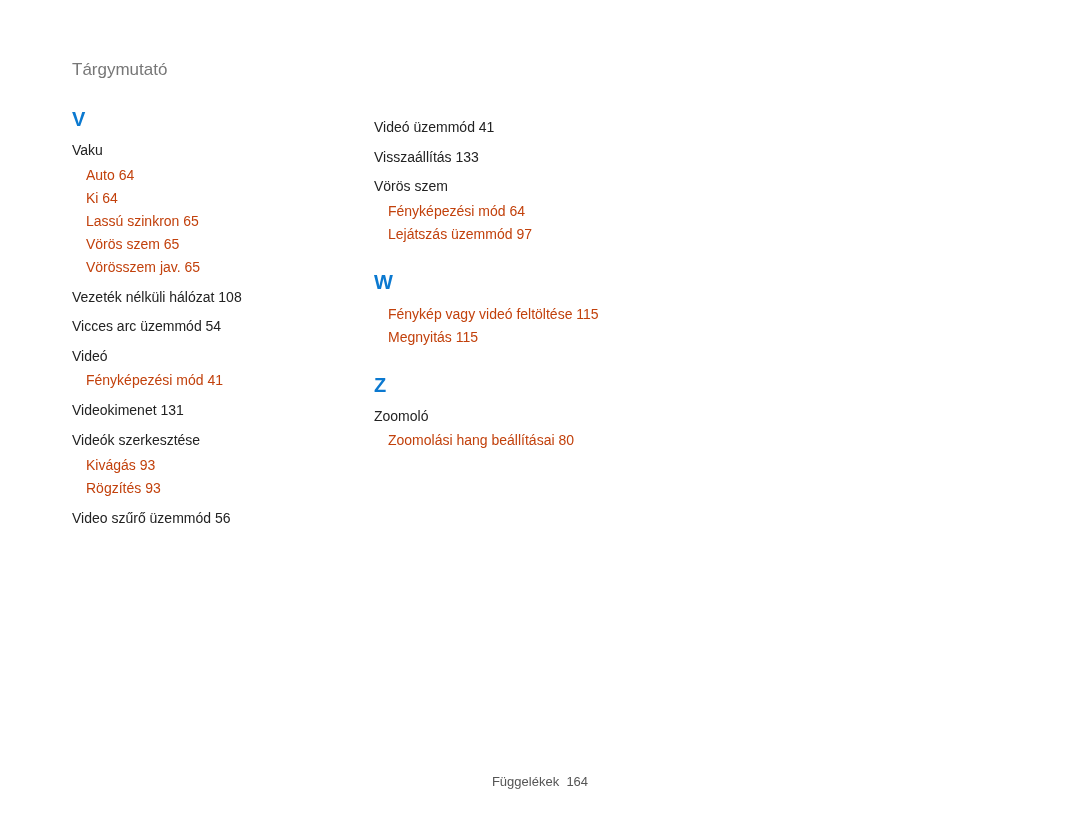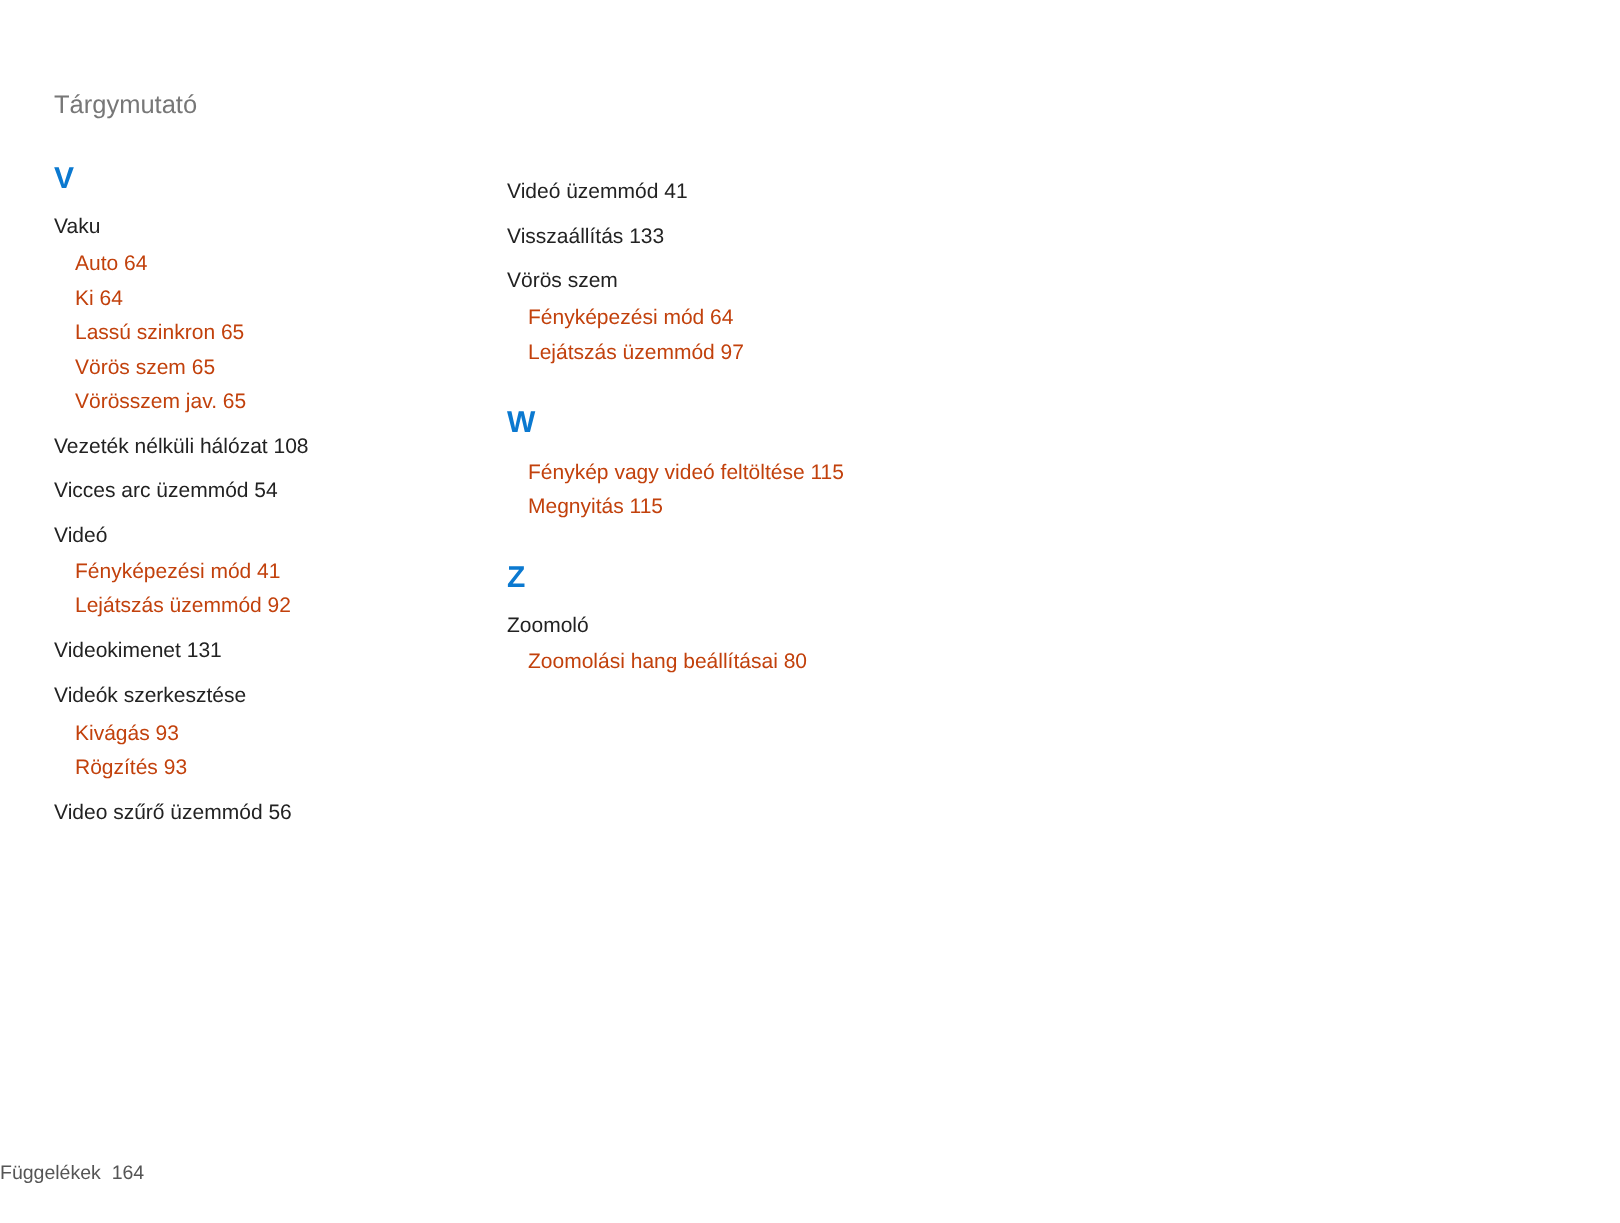--- a/index.html
+++ b/index.html
@@ -10,21 +10,21 @@
     background: #fff;
     font-family: Arial, Helvetica, sans-serif;
     color: #222;
     font-size: 14px;
   }
   .page {
     position: relative;
     width: 1080px;
     height: 815px;
     box-sizing: border-box;
-    padding: 60px 68px 0 36px;
+    padding: 60px 68px 0 72px;
   }
   .page-title {
     font-size: 17px;
     color: #777;
     margin-bottom: 28px;
   }
   .columns {
     display: flex;
     gap: 72px;
   }
@@ -44,21 +44,21 @@
   .sub {
     color: #c2410c;
     margin: 0 0 2px 14px;
     line-height: 1.5;
   }
   .footer {
     position: absolute;
     left: 0;
     right: 0;
     bottom: 26px;
-    text-align: left;
+    text-align: center;
     color: #555;
     font-size: 13px;
   }
   .spacer { height: 24px; }
 </style>
 </head>
 <body>
 
 <div class="page">
   <div class="page-title">Tárgymutató</div>
@@ -69,21 +69,20 @@
         <div class="term">Vaku</div>
         <div class="sub">Auto  64</div>
         <div class="sub">Ki  64</div>
         <div class="sub">Lassú szinkron  65</div>
         <div class="sub">Vörös szem  65</div>
         <div class="sub">Vörösszem jav.  65</div>
         <div class="term">Vezeték nélküli hálózat  108</div>
         <div class="term">Vicces arc üzemmód  54</div>
         <div class="term">Videó</div>
         <div class="sub">Fényképezési mód  41</div>
-        <div class="sub">Lejátszás üzemmód  92</div>
         <div class="term">Videokimenet  131</div>
         <div class="term">Videók szerkesztése</div>
         <div class="sub">Kivágás  93</div>
         <div class="sub">Rögzítés  93</div>
         <div class="term">Video szűrő üzemmód  56</div>
       </div>
     <div class="col" id="col2">
         <div class="term">Videó üzemmód  41</div>
         <div class="term">Visszaállítás  133</div>
         <div class="term">Vörös szem</div>

